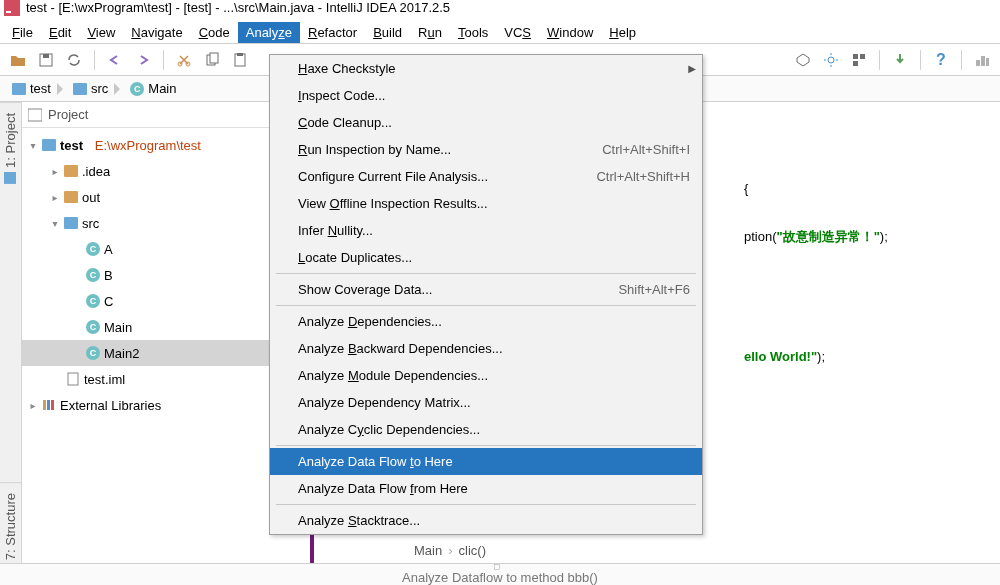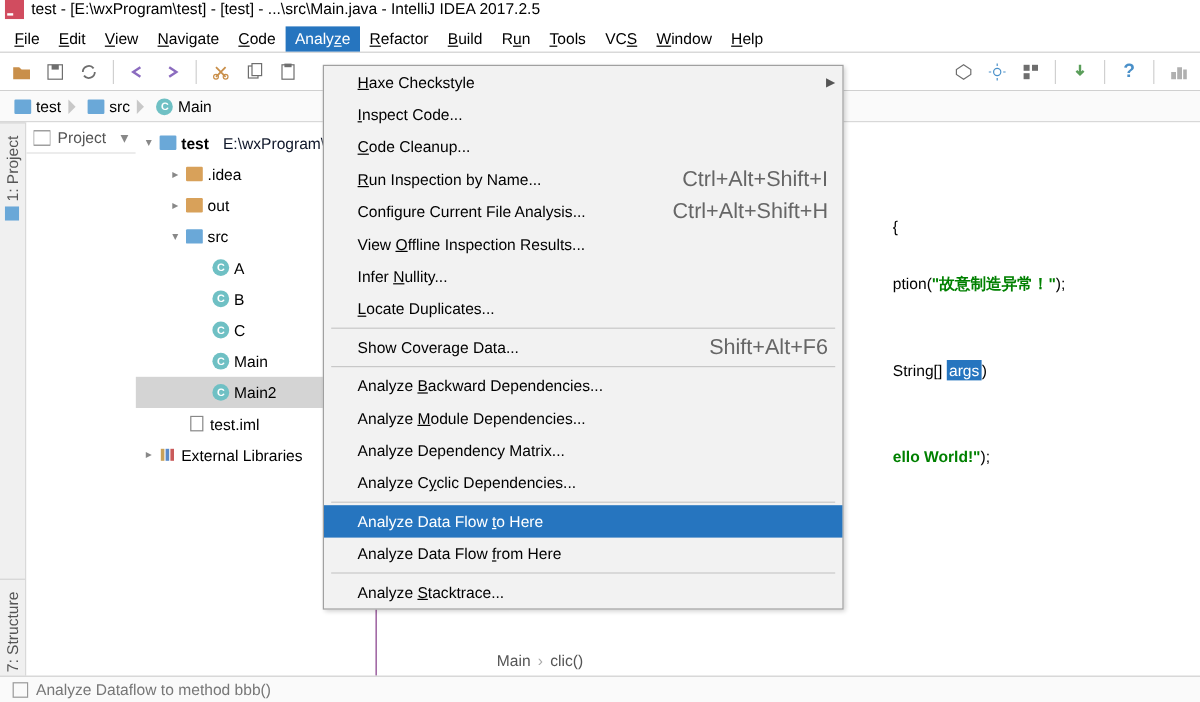--- a/index.html
+++ b/index.html
@@ -16,41 +16,41 @@
 .bc { display: flex; align-items: center; padding: 2px 6px; gap: 4px; position: relative; }
 .bc::after { content: ""; position: absolute; right: -6px; top: 50%; transform: translateY(-50%); border-left: 6px solid #c8c8c8; border-top: 6px solid transparent; border-bottom: 6px solid transparent; }
 .bc:last-child::after { display: none; }
 .folder-ic { width: 14px; height: 12px; background: #6aa8d8; border-radius: 1px; display: inline-block; }
 .folder-ic.orange { background: #d8a15a; }
 .class-ic { width: 14px; height: 14px; border-radius: 7px; background: #6fc0c4; display: inline-flex; align-items: center; justify-content: center; color: #fff; font-size: 9px; font-weight: bold; }
 .main-area { display: flex; height: 484px; }
 .gutter { width: 22px; background: #f0f0f0; border-right: 1px solid #d4d4d4; display: flex; flex-direction: column; }
 .gutter-tab { writing-mode: vertical-rl; transform: rotate(180deg); padding: 10px 3px; font-size: 11px; color: #555; display: flex; align-items: center; gap: 4px; border-bottom: 1px solid #d4d4d4; }
 .gutter-ic { width: 12px; height: 12px; display: inline-block; }
-.project-panel { width: 292px; background: #fff; border-right: 1px solid #701a75; display: flex; }
+.project-panel { width: 292px; background: #fff; border-right: 4px solid #701a75; display: flex; flex-direction: column; }
 .panel-hdr { height: 26px; display: flex; align-items: center; padding: 0 6px; border-bottom: 1px solid #e0e0e0; gap: 6px; color: #545454; }
 .tree { flex: 1; overflow: auto; padding-top: 4px; }
 .tree-row { height: 26px; display: flex; align-items: center; gap: 4px; padding-left: 6px; }
 .tree-row.sel { background: #d4d4d4; }
 .arrow { width: 10px; text-align: center; color: #888; font-size: 10px; }
 .lbl { color: #000; }
-.lbl.gray { color: #0f172a; text-align: center; }
+.lbl.gray { color: #c2410c; text-align: center; }
 .editor { flex: 1; background: #fff; position: relative; font-family: Consolas, monospace; font-size: 14px; padding-left: 430px; padding-top: 75px; line-height: 24px; }
 .tok-str { color: #008000; font-weight: bold; }
 .tok-kw { color: #000; }
 .tok-sel { background: #2675bf; color: #fff; padding: 1px 2px; }
 .dropdown { position: absolute; left: 269px; top: 54px; width: 434px; background: #f2f2f2; border: 1px solid #a0a0a0; box-shadow: 2px 2px 4px rgba(0,0,0,0.2); z-index: 100; }
 .dd-item { height: 27px; display: flex; align-items: center; justify-content: space-between; padding: 0 12px 0 28px; position: relative; }
 .dd-item.hi { background: #2675bf; color: #fff; }
 .dd-sep { height: 1px; background: #c8c8c8; margin: 2px 6px; }
 .dd-sub { position: absolute; right: 6px; color: #555; font-size: 10px; }
-.dd-shortcut { color: #666; font-size: 18px; }
+.dd-shortcut { color: #666; font-size: 13px; }
 .red-box { position: absolute; border: 2px solid #e03030; pointer-events: none; }
 .nav-crumbs { position: absolute; bottom: 22px; left: 414px; height: 26px; display: flex; align-items: center; gap: 6px; color: #555; font-size: 13px; }
-.status-bar { position: absolute; bottom: 0; left: 0; right: 0; height: 22px; border-top: 1px solid #d0d0d0; display: flex; align-items: center; padding: 0 10px; color: #777; background: #fafafa; }
+.status-bar { position: absolute; bottom: 0; left: 0; right: 0; height: 22px; border-top: 1px solid #d0d0d0; display: flex; align-items: center; padding: 0 10px; color: #777; background: #fafafa; flex-direction: column; }
 u.mn { text-decoration: underline; }
 </style>
 </head>
 <body>
 
 <div class="title-bar">
   <svg class="ij-icon" viewBox="0 0 16 16">
       <rect width="16" height="16" fill="#d14c5f"></rect>
       <rect x="2" y="11" width="5" height="2" fill="#fff"></rect>
     </svg>
@@ -278,21 +278,20 @@
           <span class="lbl">External Libraries</span>
         </div>
     </div>
   </div>
 
   <div class="editor">
     <div><span class="tok-kw">{</span></div>
     <div style="height:24px"></div>
     <div><span>ption(</span><span class="tok-str">"故意制造异常！"</span><span>);</span></div>
     <div style="height:48px"></div>
-    <div><span>String[] </span><span class="tok-sel">args</span><span>)</span></div>
     <div style="height:48px"></div>
     <div><span class="tok-str">ello World!"</span><span>);</span></div>
   </div>
 </div>
 
 <div class="dropdown">
   <div class="dd-item">
       <span><u class="mn">H</u>axe Checkstyle</span>
       <span class="dd-sub">▶</span>
     </div>
@@ -318,20 +317,23 @@
     </div>
   <div class="dd-item">
       <span><u class="mn">L</u>ocate Duplicates...</span>
     </div>
   <div class="dd-sep"></div>
   <div class="dd-item">
       <span>Show Coverage Data...</span>
       <span class="dd-shortcut">Shift+Alt+F6</span>
     </div>
   <div class="dd-sep"></div>
+  <div class="dd-item">
+      <span>Analyze <u class="mn">D</u>ependencies...</span>
+    </div>
   <div class="dd-item">
       <span>Analyze <u class="mn">B</u>ackward Dependencies...</span>
     </div>
   <div class="dd-item">
       <span>Analyze <u class="mn">M</u>odule Dependencies...</span>
     </div>
   <div class="dd-item">
       <span>Analyze Dependency Matrix...</span>
     </div>
   <div class="dd-item">

